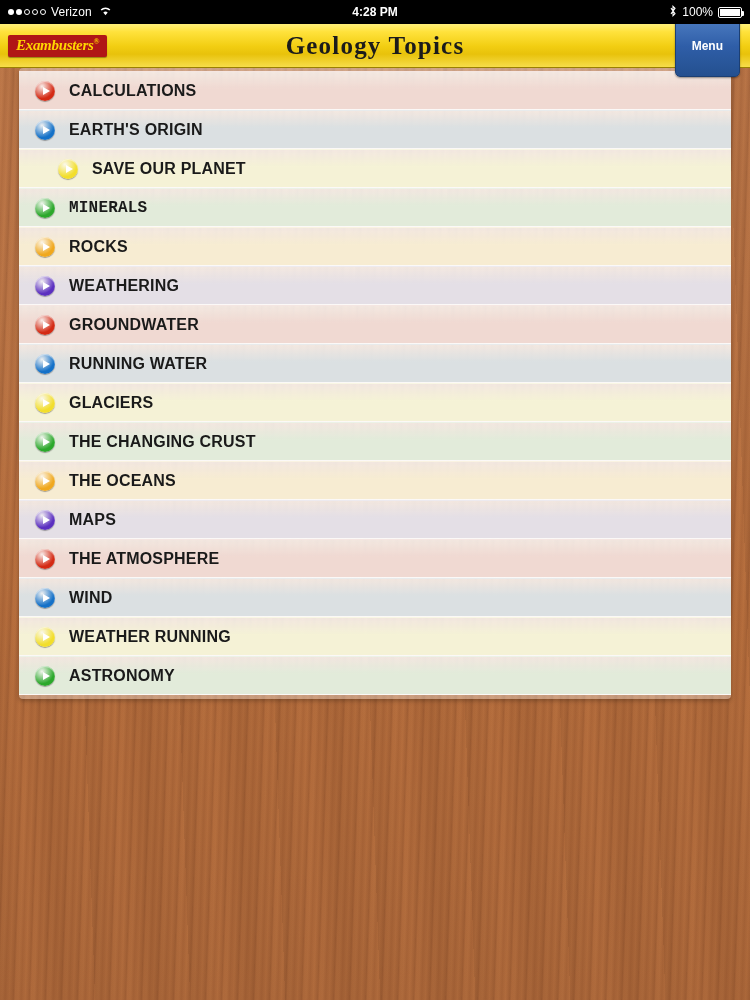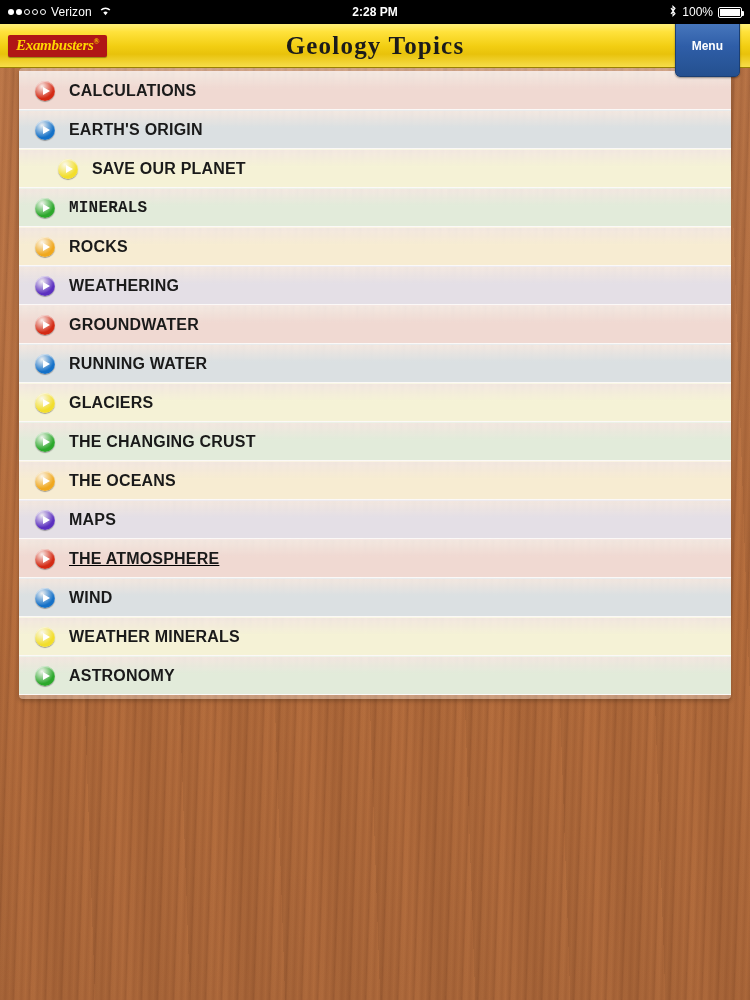--- a/index.html
+++ b/index.html
@@ -203,21 +203,21 @@
         <span class="dot hollow"></span>
     </span>
     <span id="carrier">Verizon</span>
     <span class="wifi-icon">
       <svg width="13" height="10" viewBox="0 0 13 10">
           <path d="M6.5 9.2 L4.3 6.4 A3.6 3.6 0 0 1 8.7 6.4 Z" fill="#fff"></path>
           <path d="M1.6 3.4 A7.4 7.4 0 0 1 11.4 3.4 L10.3 4.6 A5.8 5.8 0 0 0 2.7 4.6 Z" fill="#fff"></path>
         </svg>
     </span>
   </div>
-  <div id="status-center">2:28 PM</div>
+  <div id="status-center">4:28 PM</div>
   <div id="status-right">
     <span>
       <svg width="8" height="12" viewBox="0 0 8 12">
           <path d="M2 3.2 L6 8.6 L4 10.6 L4 1.4 L6 3.4 L2 8.8" stroke="#fff" stroke-width="1.1" fill="none"></path>
         </svg>
     </span>
     <span>100%</span>
     <span class="battery">
         <span></span>
       </span>
@@ -298,37 +298,37 @@
         <span class="tri"></span>
       </span>
       <span class="topic-label">THE OCEANS</span>
     </div>
     <div class="topic-row" style="background: linear-gradient(rgba(255, 255, 255, 0.75) 0%, rgb(228, 223, 230) 45%, rgb(228, 223, 230) 100%);">
       <span class="play-badge" style="background: radial-gradient(circle at 35% 28%, rgba(255, 255, 255, 0.533) 0%, rgb(91, 47, 192) 62%, rgb(91, 47, 192) 100%);">
         <span class="tri"></span>
       </span>
       <span class="topic-label">MAPS</span>
     </div>
-    <div class="topic-row" style="background: linear-gradient(rgba(255, 255, 255, 0.75) 0%, rgb(240, 217, 210) 45%, rgb(240, 217, 210) 100%); text-decoration: underline;">
+    <div class="topic-row" style="background: linear-gradient(rgba(255, 255, 255, 0.75) 0%, rgb(240, 217, 210) 45%, rgb(240, 217, 210) 100%);">
       <span class="play-badge" style="background: radial-gradient(circle at 35% 28%, rgba(255, 255, 255, 0.533) 0%, rgb(212, 42, 20) 62%, rgb(212, 42, 20) 100%);">
         <span class="tri"></span>
       </span>
       <span class="topic-label">THE ATMOSPHERE</span>
     </div>
     <div class="topic-row" style="background: linear-gradient(rgba(255, 255, 255, 0.75) 0%, rgb(219, 224, 226) 45%, rgb(219, 224, 226) 100%);">
       <span class="play-badge" style="background: radial-gradient(circle at 35% 28%, rgba(255, 255, 255, 0.533) 0%, rgb(20, 113, 200) 62%, rgb(20, 113, 200) 100%);">
         <span class="tri"></span>
       </span>
       <span class="topic-label">WIND</span>
     </div>
     <div class="topic-row" style="background: linear-gradient(rgba(255, 255, 255, 0.75) 0%, rgb(245, 242, 214) 45%, rgb(245, 242, 214) 100%);">
       <span class="play-badge" style="background: radial-gradient(circle at 35% 28%, rgba(255, 255, 255, 0.533) 0%, rgb(242, 222, 43) 62%, rgb(242, 222, 43) 100%);">
         <span class="tri"></span>
       </span>
-      <span class="topic-label">WEATHER MINERALS</span>
+      <span class="topic-label">WEATHER RUNNING</span>
     </div>
     <div class="topic-row" style="background: linear-gradient(rgba(255, 255, 255, 0.75) 0%, rgb(226, 235, 218) 45%, rgb(226, 235, 218) 100%);">
       <span class="play-badge" style="background: radial-gradient(circle at 35% 28%, rgba(255, 255, 255, 0.533) 0%, rgb(43, 168, 43) 62%, rgb(43, 168, 43) 100%);">
         <span class="tri"></span>
       </span>
       <span class="topic-label">ASTRONOMY</span>
     </div>
   </div>
 
 </body></html>

